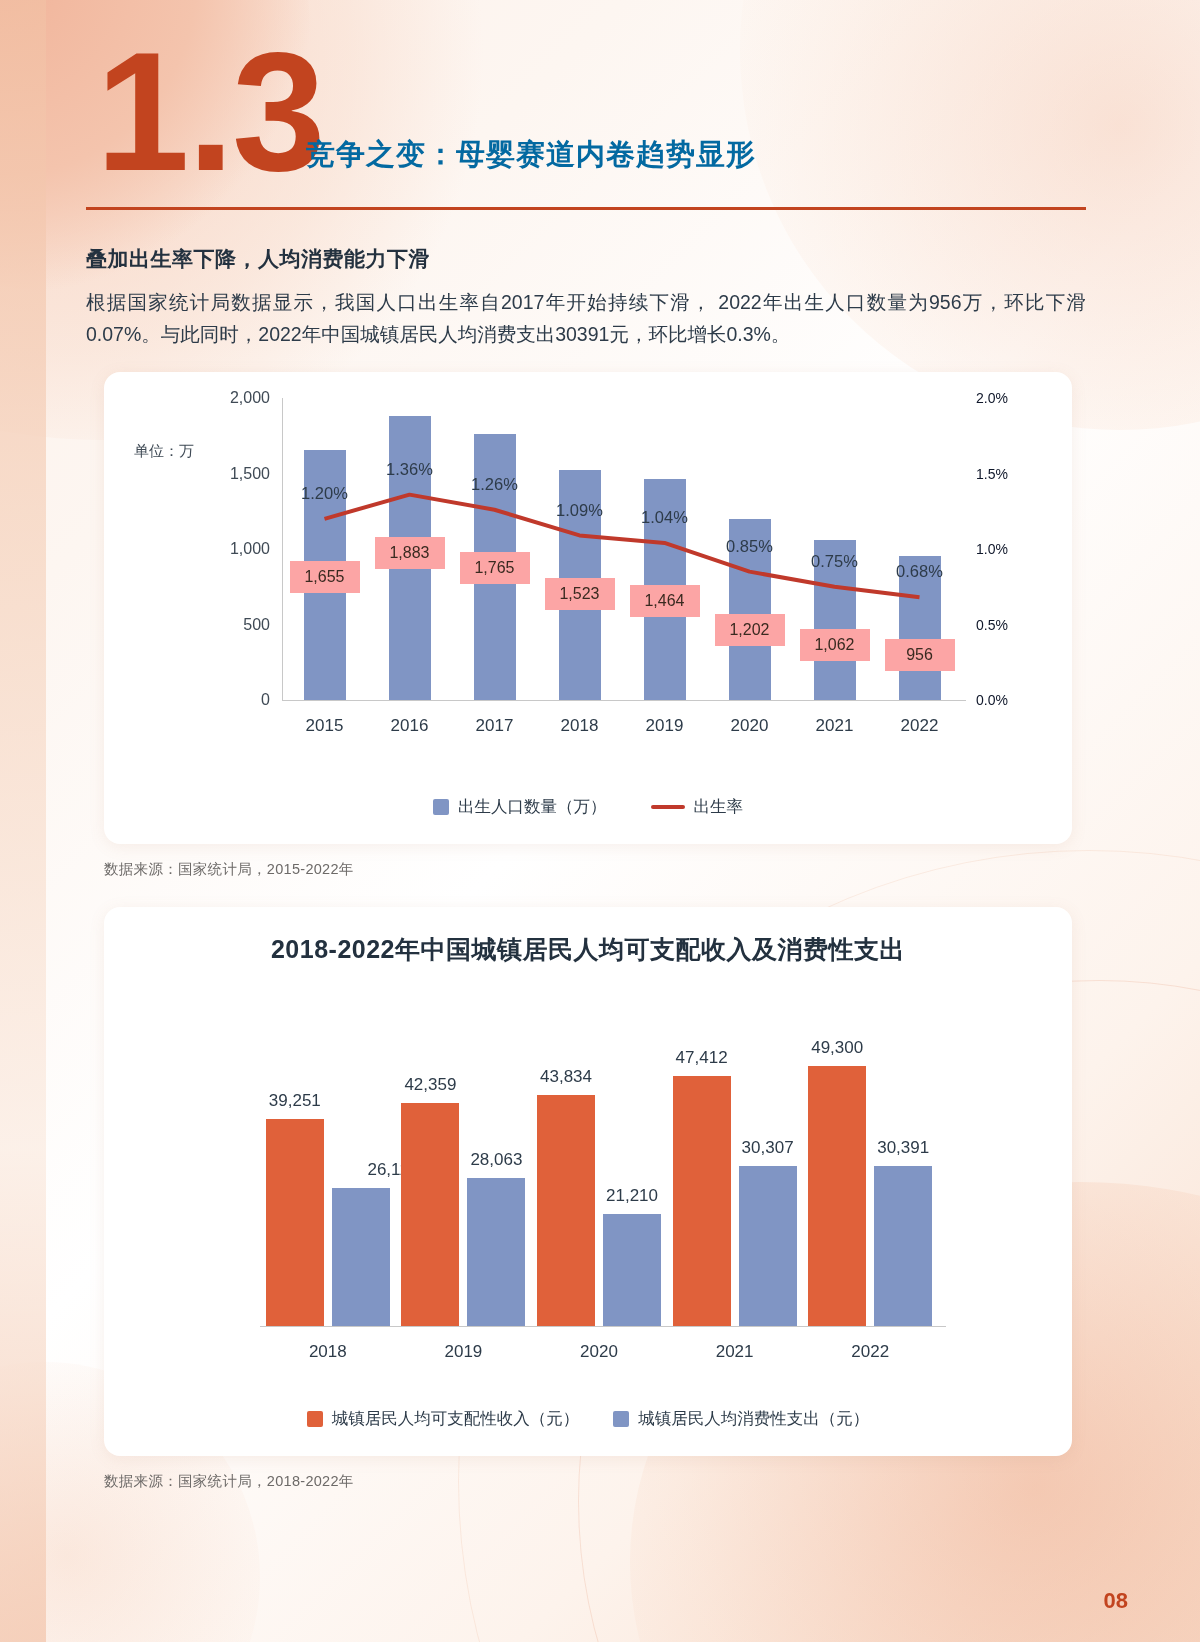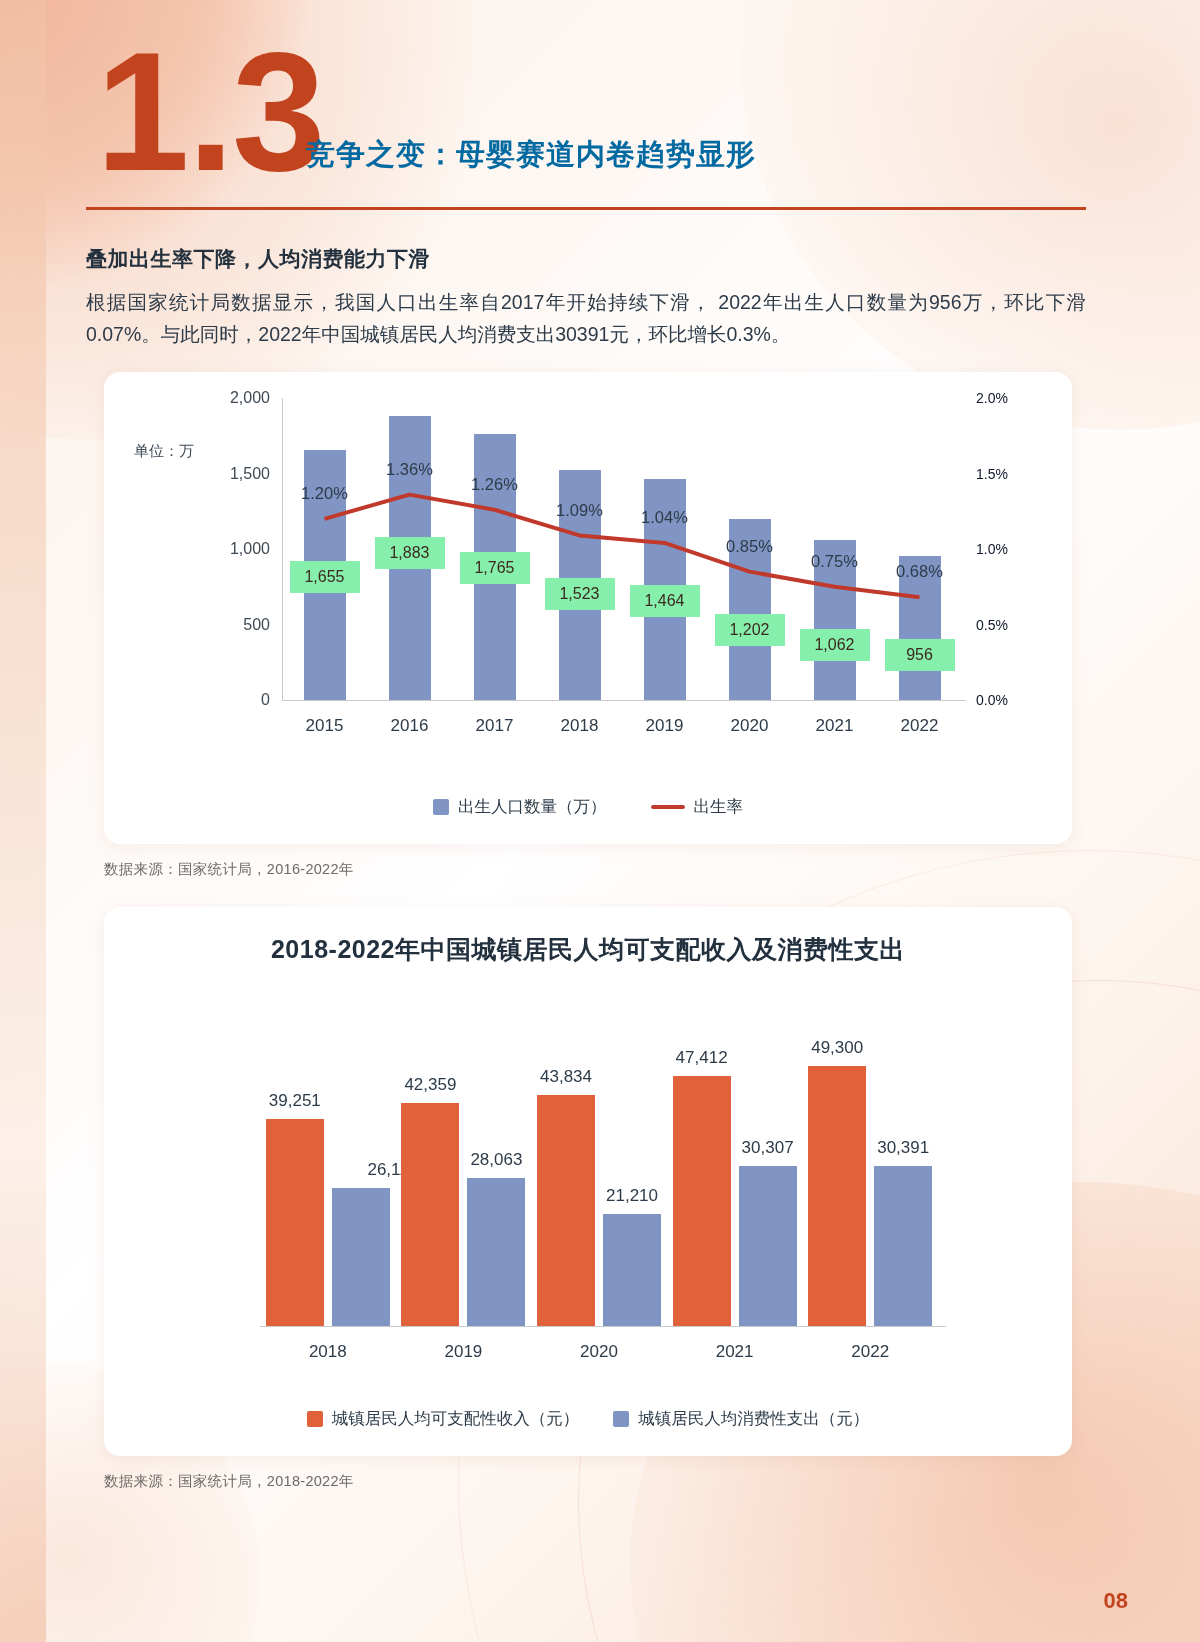--- a/index.html
+++ b/index.html
@@ -67,21 +67,21 @@
   .c1-plot{position:absolute;left:178px;top:26px;width:680px;height:302px;}
   .c1-axis{position:absolute;left:178px;top:328px;width:684px;height:1px;background:#c8c8c8;}
   .c1-yaxis{position:absolute;left:178px;top:26px;width:1px;height:302px;background:#c8c8c8;}
   .ylab{position:absolute;right:100%;margin-right:12px;transform:translateY(-50%);
     font-size:16px;color:#3f4a55;white-space:nowrap;}
   .y2lab{position:absolute;left:100%;margin-left:14px;transform:translateY(-50%);
     font-size:14px;color:#0f172a;white-space:nowrap;}
   .bar1{position:absolute;bottom:0;width:42px;background:#8095c4;transform:translateX(-50%);}
   .xlab1{position:absolute;top:344px;transform:translateX(-50%);font-size:17px;color:#2d3b49;}
   .vbox{position:absolute;transform:translate(-50%,-50%);
-    background:#86efac;color:#3a2a20;font-size:16px;padding:7px 9px;min-width:52px;text-align:center;}
+    background:#fca5a5;color:#3a2a20;font-size:16px;padding:7px 9px;min-width:52px;text-align:center;}
   .plabel{position:absolute;transform:translate(-50%,-50%);font-size:16.5px;color:#2d3b49;white-space:nowrap;}
   .legend{display:flex;justify-content:center;align-items:center;gap:44px;margin-top:4px;padding-bottom:26px;}
   .lg-item{display:flex;align-items:center;gap:9px;font-size:16.5px;color:#2d3b49;}
   .sw{width:16px;height:16px;border-radius:2px;display:inline-block;}
   .sw-line{width:34px;height:4px;border-radius:2px;display:inline-block;}
 
   
   .chart2{position:relative;height:430px;margin:10px 0 0 0;}
   .c2-plot{position:absolute;left:156px;top:60px;width:678px;height:290px;}
   .c2-axis{position:absolute;left:156px;top:350px;width:686px;height:1px;background:#c8c8c8;}
@@ -181,21 +181,21 @@
         <div class="lg-item">
           <span class="sw" style="background:#8095c4"></span>
           <span>出生人口数量（万）</span>
         </div>
         <div class="lg-item">
           <span class="sw-line" style="background:#c0392b"></span>
           <span>出生率</span>
         </div>
       </div>
     </div>
-    <div class="source">数据来源：国家统计局，2016-2022年</div>
+    <div class="source">数据来源：国家统计局，2015-2022年</div>
 
     <div class="card" style="margin-top:28px">
       <div class="card-title">2018-2022年中国城镇居民人均可支配收入及消费性支出</div>
 
       <div class="chart2">
         <div class="c2-axis"></div>
         <div class="c2-plot" id="c2plot">
             <div class="bar2 b-red" style="left: 34.8px; height: 206.96px;"></div>
             <div class="vlab2" style="left: 34.8px; top: 55.0402px;">39,251</div>
             <div class="bar2 b-blue" style="left: 100.8px; height: 137.681px;"></div>

